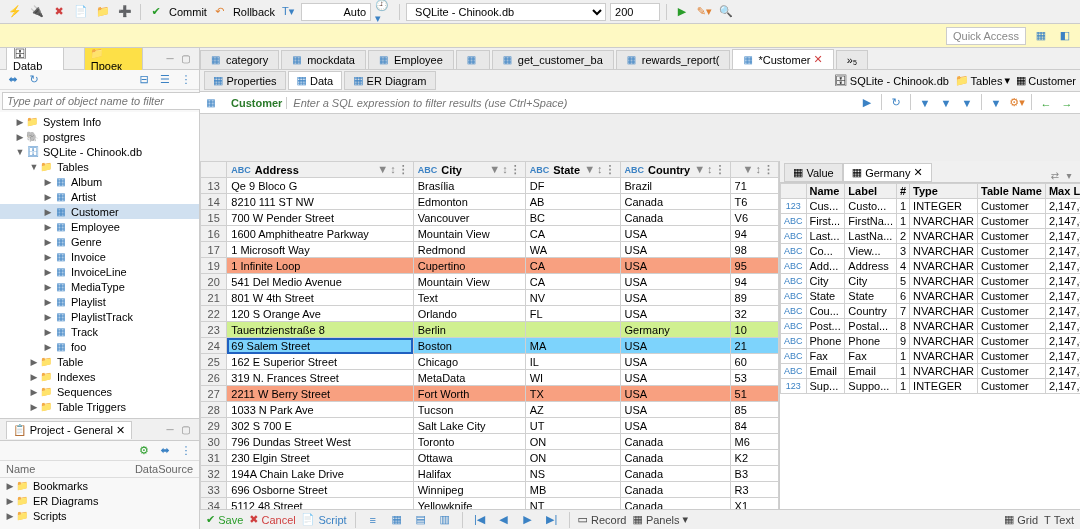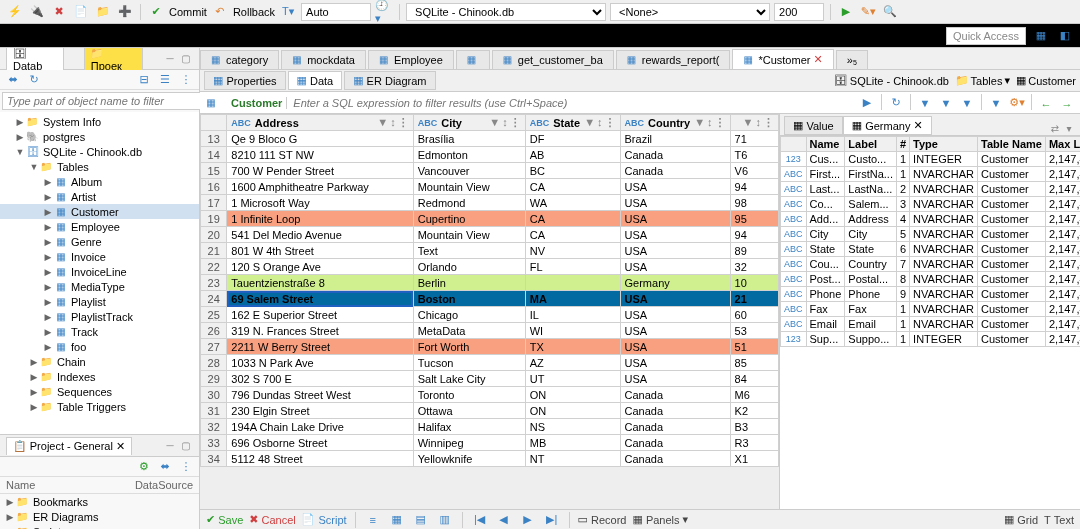--- a/index.html
+++ b/index.html
@@ -1,66 +1,66 @@
 <!DOCTYPE html>
 <html><head>
 <meta charset="utf-8">
 <style>
 * { box-sizing: border-box; margin: 0; padding: 0; font-family: -apple-system, "Segoe UI", Arial, sans-serif; font-size: 11px; }
 body { background: #eee; width: 1080px; height: 529px; overflow: hidden; display: flex; flex-direction: column; }
 .toolbar { display: flex; align-items: center; padding: 3px 6px; gap: 4px; background: #f0f0f0; border-bottom: 1px solid #ccc; height: 24px; }
 .tb-btn { width: 18px; height: 18px; display: flex; align-items: center; justify-content: center; cursor: pointer; color: #3b82c4; }
 .tb-sep { width: 1px; height: 16px; background: #ccc; margin: 0 2px; }
 .tb-input, .tb-select { height: 18px; border: 1px solid #ccc; background: #fff; padding: 0 4px; font-size: 11px; }
-.row2 { display: flex; justify-content: flex-end; align-items: center; padding: 3px 6px; gap: 6px; background: #000000; border-bottom: 1px solid #ccc; height: 24px; text-align: center; }
+.row2 { display: flex; justify-content: flex-end; align-items: center; padding: 3px 6px; gap: 6px; background: #fef9c3; border-bottom: 1px solid #ccc; height: 24px; text-align: center; }
 .qa { border: 1px solid #ccc; background: #fff; padding: 2px 6px; color: #888; }
 .main { flex: 1; display: flex; overflow: hidden; }
 .left { width: 200px; display: flex; flex-direction: column; border-right: 1px solid #ccc; background: #f8f8f8; }
 .panel-hdr { display: flex; align-items: center; padding: 3px 6px; background: #f0f0f0; border-bottom: 1px solid #ccc; gap: 20px; height: 22px; }
 .panel-hdr .tab { padding: 2px 6px; background: #fde047; border: 1px solid #ccc; border-bottom: none; font-size: 11px; }
 .panel-hdr .tab.active { background: #fff; }
 .mini-icons { margin-left: auto; display: flex; gap: 2px; }
 .mini { width: 14px; height: 14px; font-size: 10px; display: flex; align-items: center; justify-content: center; color: #888; cursor: pointer; }
 .panel-tb { display: flex; align-items: center; padding: 2px 4px; gap: 3px; background: #f8f8f8; border-bottom: 1px solid #ddd; height: 20px; }
 .filter-input { width: 100%; height: 18px; border: 1px solid #ccc; padding: 0 4px; font-style: italic; color: #888; margin: 2px; }
 .tree { flex: 1; overflow: auto; padding: 2px 0; background: #fff; }
 .tree-item { display: flex; align-items: center; padding: 1px 4px; cursor: pointer; white-space: nowrap; height: 15px; }
 .tree-item.sel { background: #d0e0f0; }
 .tw { width: 12px; text-align: center; color: #666; font-size: 9px; }
 .ti { width: 14px; height: 14px; margin-right: 3px; display: inline-flex; align-items: center; justify-content: center; font-size: 10px; }
-.project { height: 95px; border-top: 1px solid #ccc; }
+.project { height: 111px; border-top: 1px solid #ccc; }
 .proj-cols { display: flex; padding: 2px 6px; border-bottom: 1px solid #ddd; color: #666; }
 .proj-cols span:first-child { flex: 1; }
 .right { flex: 1; display: flex; flex-direction: column; overflow: hidden; }
 .editor-tabs { display: flex; background: #f0f0f0; border-bottom: 1px solid #ccc; height: 22px; align-items: flex-end; overflow: hidden; }
 .etab { padding: 3px 10px; background: #e8e8e8; border: 1px solid #ccc; border-bottom: none; margin-right: 2px; cursor: pointer; white-space: nowrap; display: flex; align-items: center; gap: 3px; }
 .etab.active { background: #fff; }
 .etab-icon { width: 12px; height: 12px; font-size: 10px; }
 .sub-row { display: flex; align-items: center; background: #f0f0f0; border-bottom: 1px solid #ccc; height: 22px; padding: 0 4px; }
 .sub-tabs { display: flex; gap: 2px; }
 .stab { padding: 2px 8px; background: #e8e8e8; border: 1px solid #ccc; cursor: pointer; display: flex; align-items: center; gap: 3px; }
 .stab.active { background: #fff; }
 .right-crumb { margin-left: auto; display: flex; gap: 6px; align-items: center; font-size: 11px; }
 .crumb-item { display: flex; align-items: center; gap: 2px; cursor: pointer; }
 .sql-bar { display: flex; align-items: center; background: #fff; border-bottom: 1px solid #ccc; height: 22px; padding: 0 4px; gap: 6px; }
 .sql-label { color: #2a7a2a; font-weight: bold; padding: 0 4px; border-right: 1px solid #ccc; }
 .sql-input { flex: 1; color: #999; font-style: italic; border: none; outline: none; }
 .sql-icons { display: flex; gap: 3px; }
-.data-area { flex: 1; display: flex; overflow: hidden; }
+.data-area { flex: 1; display: flex; overflow: hidden; margin-top: 47px; }
 .grid-wrap { flex: 1; overflow: auto; border-right: 1px solid #ccc; }
 table.grid { border-collapse: collapse; width: 100%; background: #fff; }
 .grid th, .grid td { border: 1px solid #d0d0d0; padding: 1px 4px; text-align: left; font-size: 11px; height: 16px; white-space: nowrap; }
 .grid th { background: #f0f0f0; position: sticky; top: 0; }
 .grid th.rownum, .grid td.rownum { background: #f0f0f0; text-align: center; width: 28px; color: #555; }
 .grid th .col-hdr { display: flex; align-items: center; gap: 4px; }
 .col-type { color: #3b82c4; font-size: 9px; font-weight: bold; }
 .col-icons { margin-left: auto; display: flex; gap: 2px; color: #888; font-size: 10px; }
 .grid tr.r-red td:not(.rownum) { background: #f8a080; }
 .grid tr.r-green td:not(.rownum) { background: #d0f090; }
-.grid tr.r-blue td:not(.rownum) { background: #0369a1; font-weight: bold; }
+.grid tr.r-blue td:not(.rownum) { background: #7dd3fc; }
 .grid td.cell-sel { outline: 2px solid #2060c0; outline-offset: -2px; }
 .meta-panel { width: 300px; display: flex; flex-direction: column; background: #fff; }
 .meta-tabs { display: flex; background: #f0f0f0; border-bottom: 1px solid #ccc; height: 22px; align-items: flex-end; padding: 0 4px; }
 .mtab { padding: 2px 8px; background: #e8e8e8; border: 1px solid #ccc; cursor: pointer; display: flex; align-items: center; gap: 3px; }
 .mtab.active { background: #fff; }
 .meta-grid { flex: 1; overflow: auto; }
 table.mgrid { border-collapse: collapse; width: 100%; }
 .mgrid th, .mgrid td { border: 1px solid #d0d0d0; padding: 1px 3px; font-size: 11px; height: 15px; white-space: nowrap; overflow: hidden; text-overflow: ellipsis; }
 .mgrid th { background: #f0f0f0; text-align: left; }
 .mgrid td.tc { color: #3b82c4; font-size: 9px; text-align: center; width: 18px; }
@@ -77,25 +77,24 @@
   <span class="tb-btn ic-r">✖</span>
   <span class="tb-btn ic-b">📄</span>
   <span class="tb-btn ic-b">📁</span>
   <span class="tb-btn ic-g">➕</span>
   <span class="tb-sep"></span>
   <span class="tb-btn ic-g">✔</span>
   <span>Commit</span>
   <span class="tb-btn ic-o">↶</span>
   <span>Rollback</span>
   <span class="tb-btn ic-b">T▾</span>
-  <input class="tb-input" style="width: 70px; text-align: left;" value="Auto">
+  <input class="tb-input" style="width: 70px; text-align: right;" value="Auto">
   <span class="tb-btn ic-b">🕘▾</span>
   <span class="tb-sep"></span>
   <select class="tb-select" style="width:200px"><option>SQLite - Chinook.db</option></select>
-  <select class="tb-select" style="width:160px"><option>&lt;None&gt;</option></select>
   <input class="tb-input" style="width: 50px;" value="200">
   <span class="tb-sep"></span>
   <span class="tb-btn ic-g">▶</span>
   <span class="tb-btn ic-o">✎▾</span>
   <span class="tb-btn ic-b">🔍</span>
 </div>
 <div class="row2">
   <span class="qa">Quick Access</span>
   <span class="tb-btn">▦</span>
   <span class="tb-btn">◧</span>
@@ -198,21 +197,21 @@
           <span>Track</span>
         </div>
         <div class="tree-item" style="padding-left: 42px;">
           <span class="tw">▶</span>
           <span class="ti ic-b">▦</span>
           <span>foo</span>
         </div>
         <div class="tree-item" style="padding-left: 28px;">
           <span class="tw">▶</span>
           <span class="ti ic-o">📁</span>
-          <span>Chain</span>
+          <span>Table</span>
         </div>
         <div class="tree-item" style="padding-left: 28px;">
           <span class="tw">▶</span>
           <span class="ti ic-o">📁</span>
           <span>Indexes</span>
         </div>
         <div class="tree-item" style="padding-left: 28px;">
           <span class="tw">▶</span>
           <span class="ti ic-o">📁</span>
           <span>Sequences</span>
@@ -588,21 +587,21 @@
                   <td>Last...</td>
                   <td>LastNa...</td>
                   <td>2</td>
                   <td>NVARCHAR</td>
                   <td>Customer</td>
                   <td>2,147,483</td>
                 </tr>
                 <tr>
                   <td class="tc">ABC</td>
                   <td>Co...</td>
-                  <td>Salem...</td>
+                  <td>View...</td>
                   <td>3</td>
                   <td>NVARCHAR</td>
                   <td>Customer</td>
                   <td>2,147,483</td>
                 </tr>
                 <tr>
                   <td class="tc">ABC</td>
                   <td>Add...</td>
                   <td>Address</td>
                   <td>4</td>

